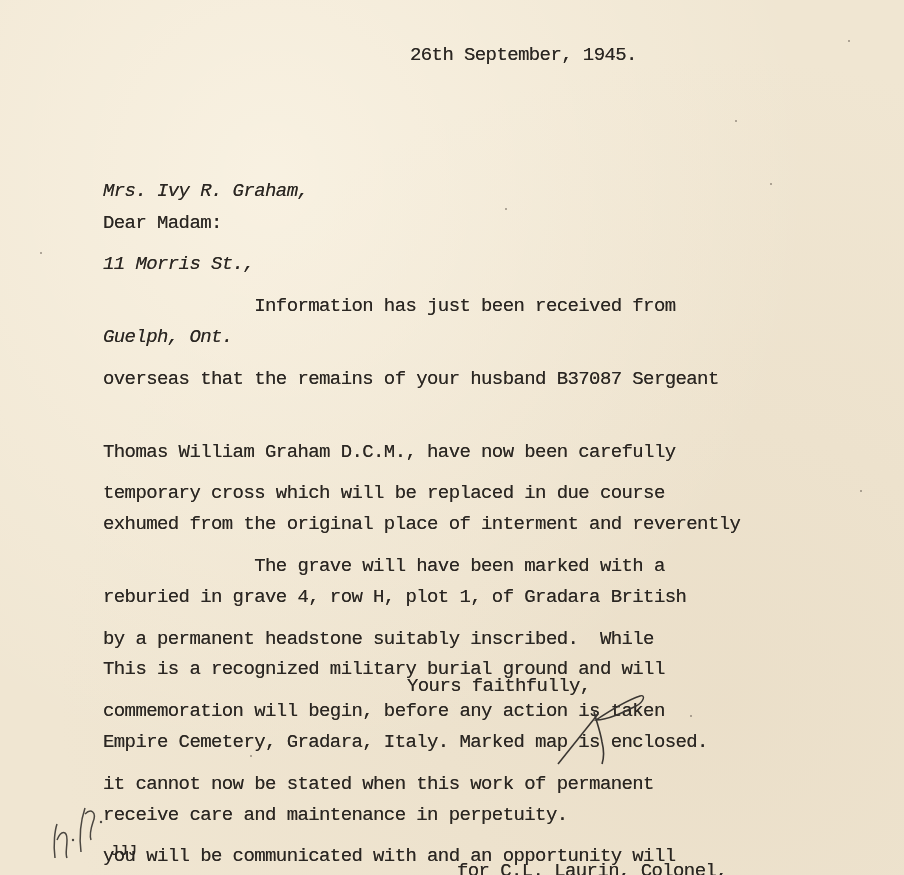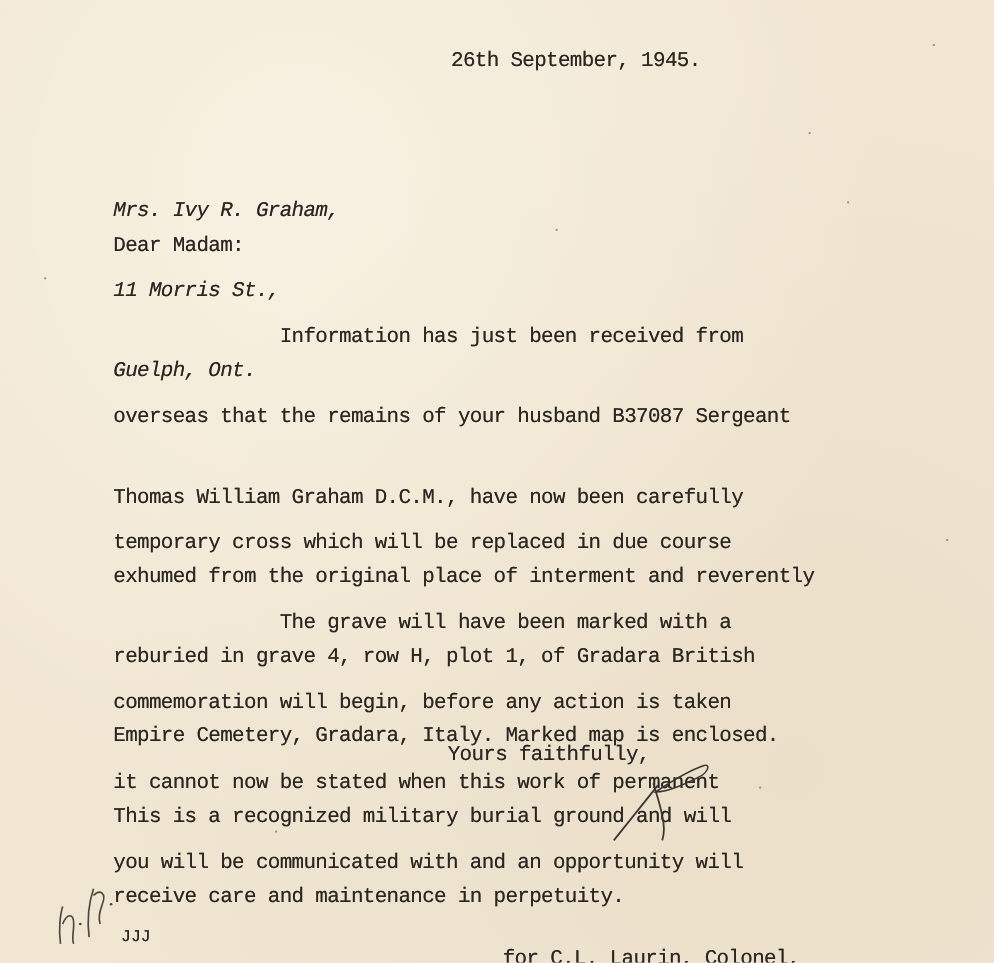--- a/index.html
+++ b/index.html
@@ -74,28 +74,29 @@
 </div>
 
 <div class="typed salutation">Dear Madam:</div>
 
 <div class="typed para1">
   <span class="line">              Information has just been received from</span>
   <span class="line">overseas that the remains of your husband B37087 Sergeant</span>
   <span class="line">Thomas William Graham D.C.M., have now been carefully</span>
   <span class="line">exhumed from the original place of interment and reverently</span>
   <span class="line">reburied in grave 4, row H, plot 1, of Gradara British</span>
+  <span class="line">This is a recognized military burial ground and will</span>
   <span class="line">Empire Cemetery, Gradara, Italy. Marked map is enclosed.</span>
-  <span class="line">This is a recognized military burial ground and will</span>
   <span class="line">receive care and maintenance in perpetuity.</span>
 </div>
 
 <div class="typed para2">
   <span class="line">temporary cross which will be replaced in due course</span>
   <span class="line">              The grave will have been marked with a</span>
+  <span class="line">by a permanent headstone suitably inscribed.  While</span>
   <span class="line">commemoration will begin, before any action is taken</span>
   <span class="line">it cannot now be stated when this work of permanent</span>
   <span class="line">you will be communicated with and an opportunity will</span>
   
   
   
   
 </div>
 
 <div class="typed closing">Yours faithfully,</div>

